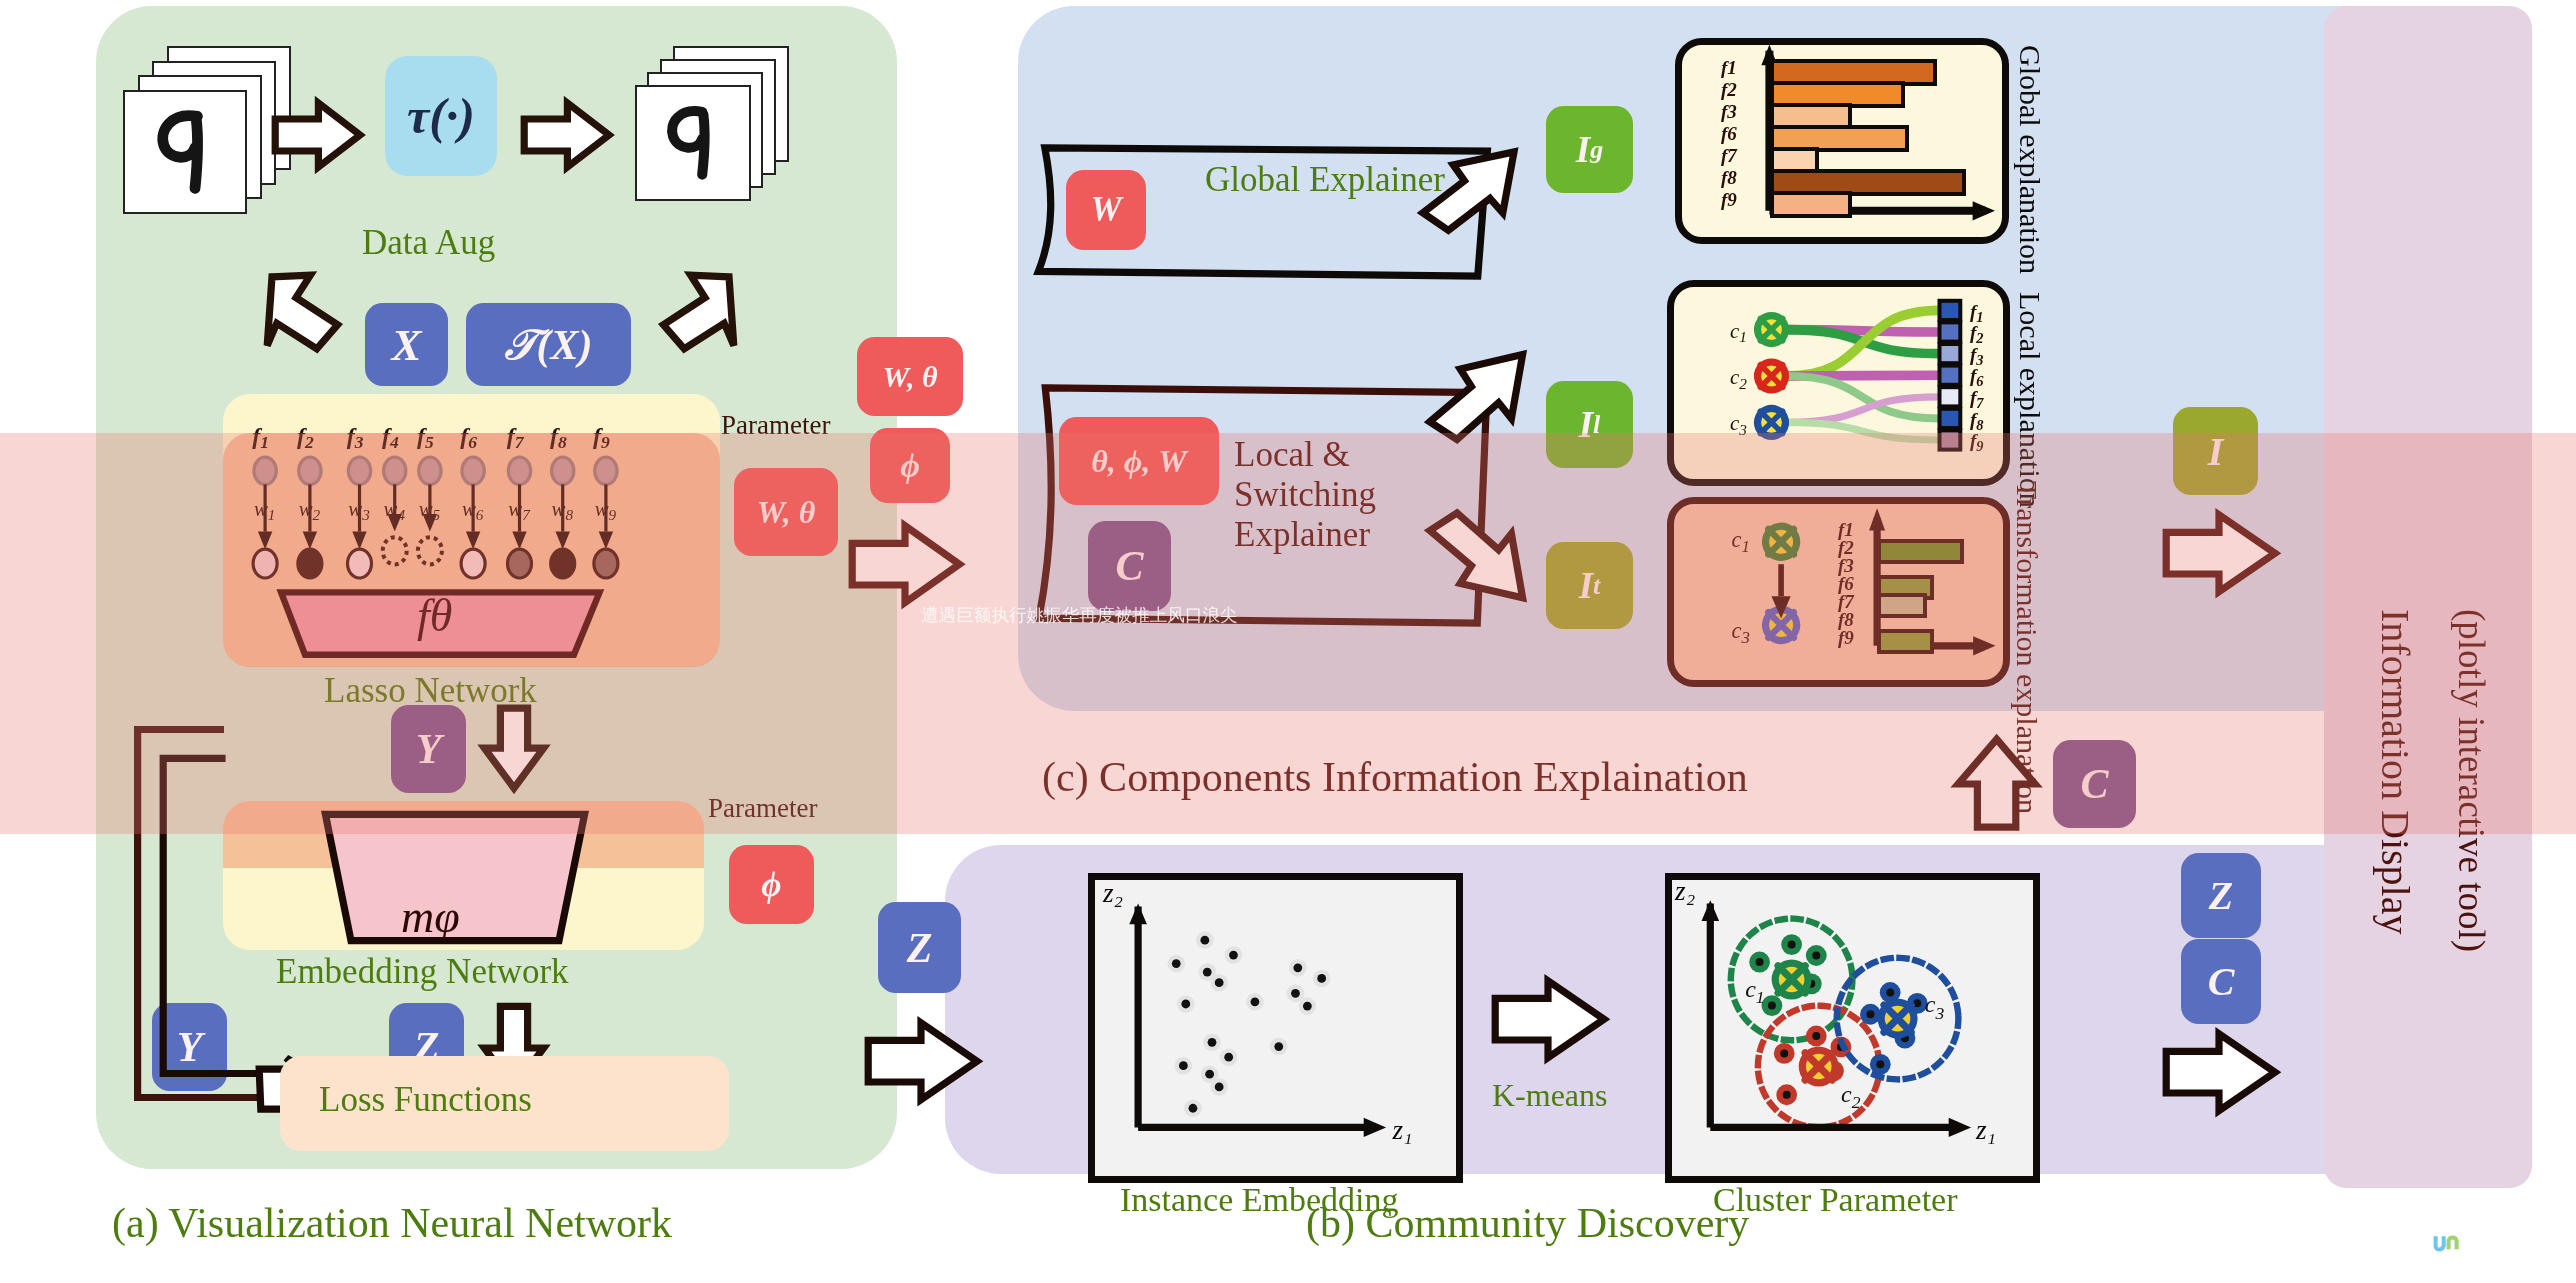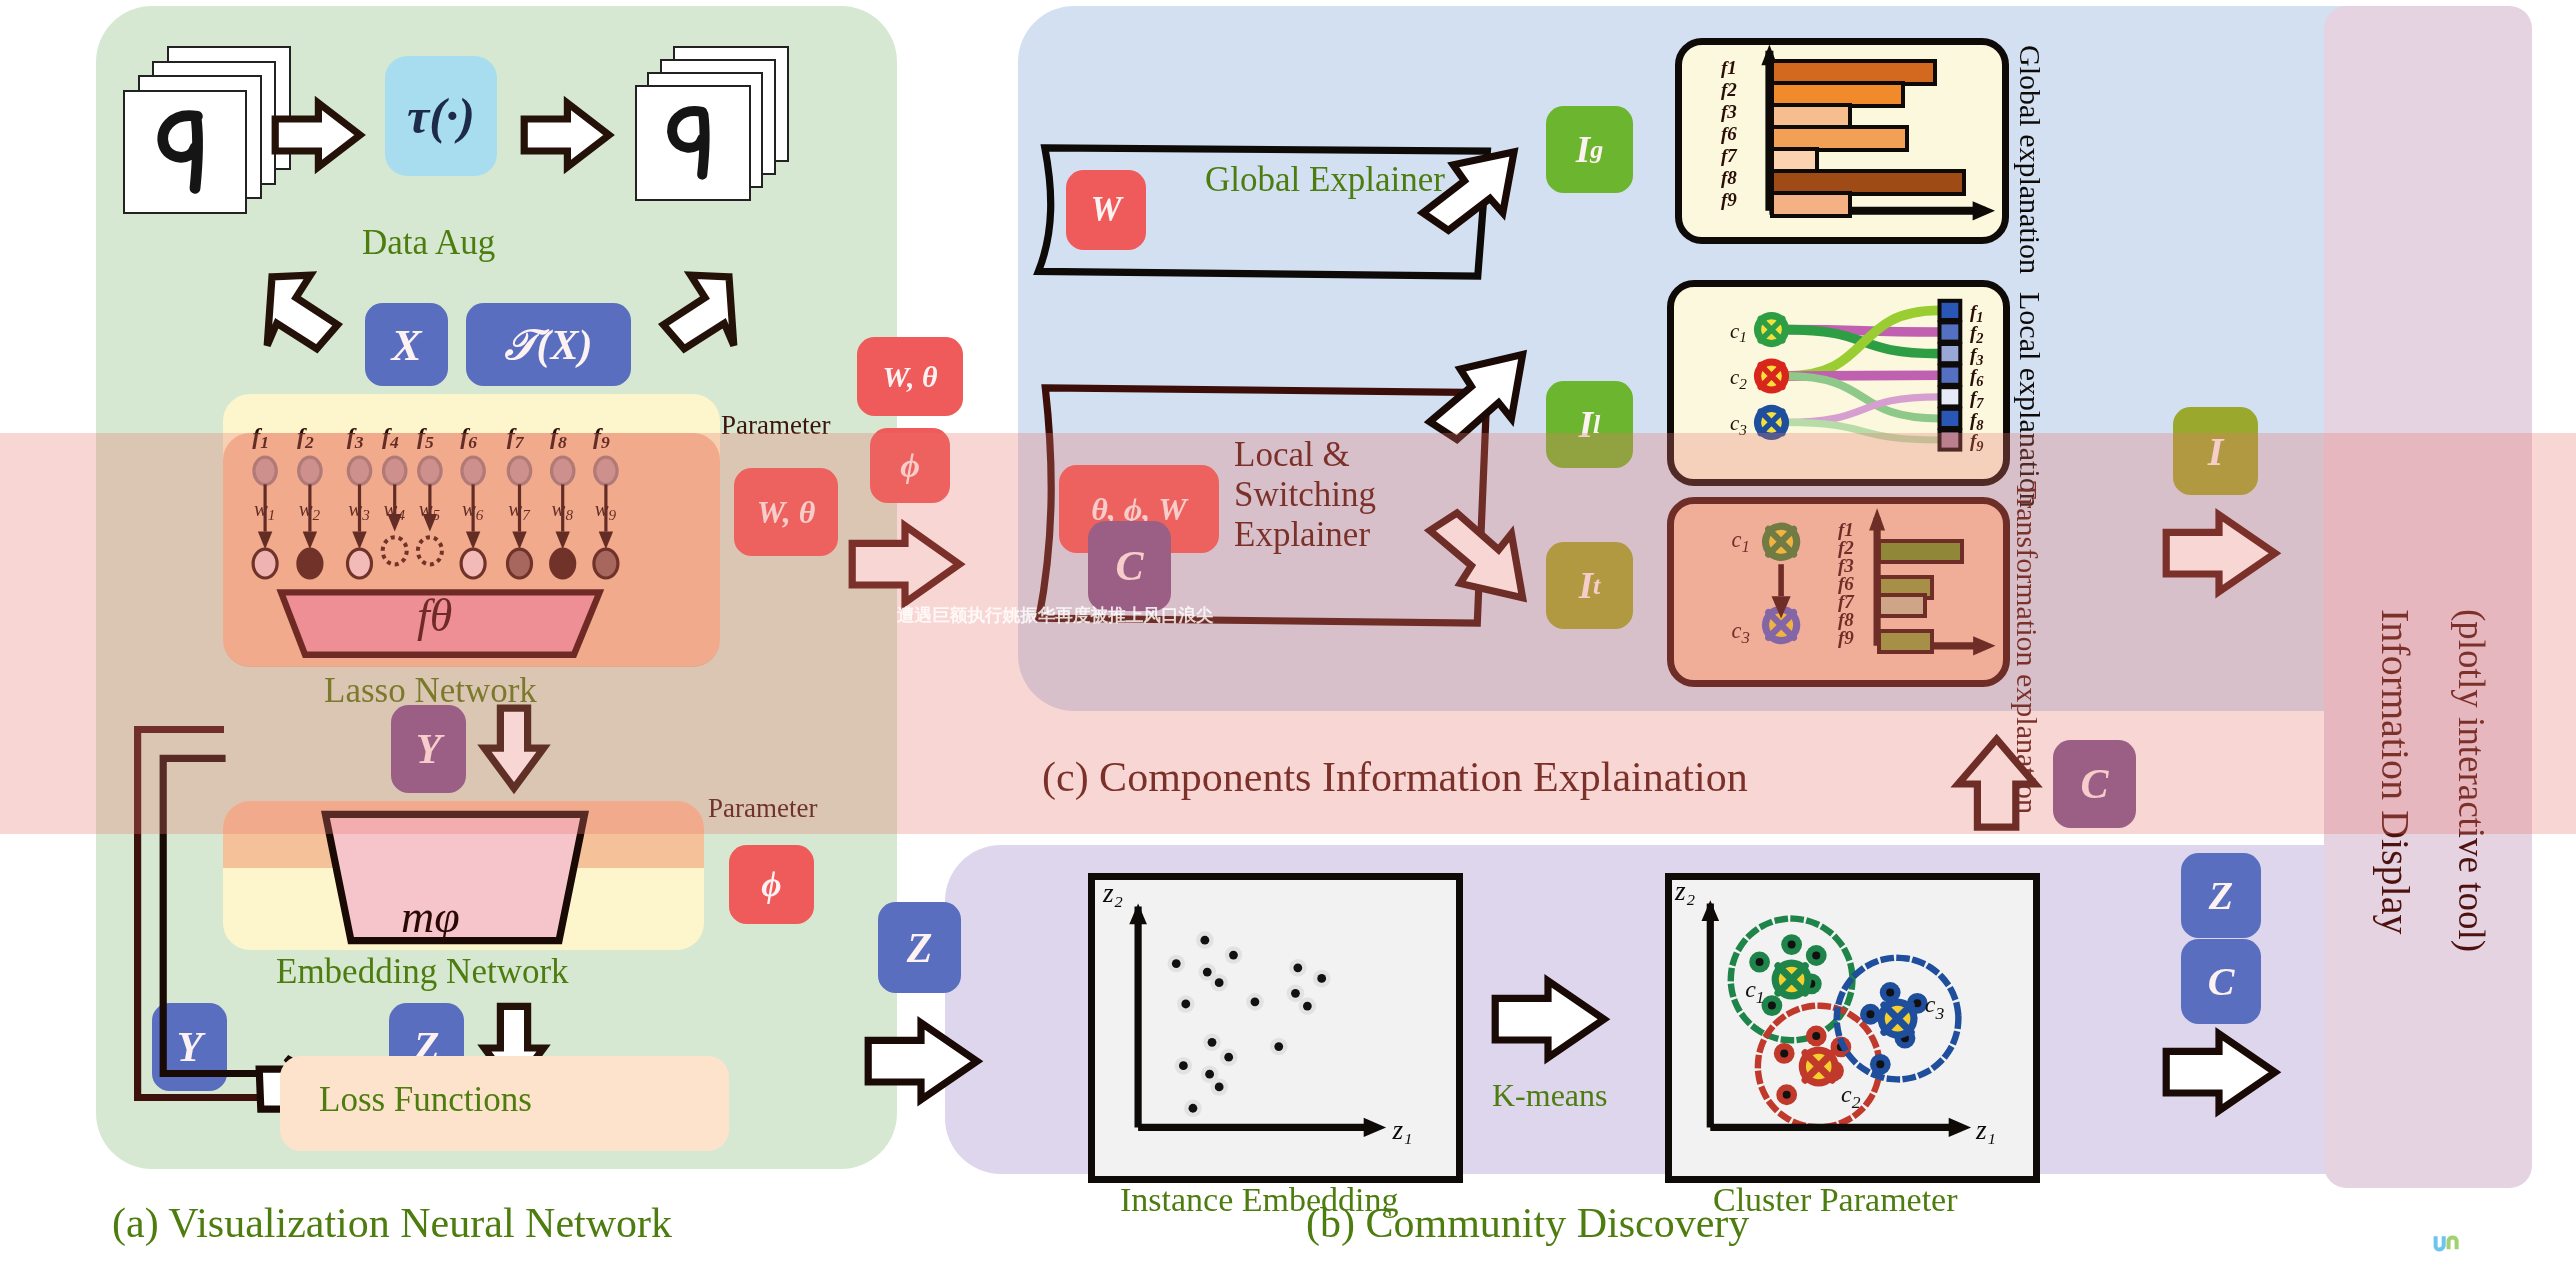--- a/index.html
+++ b/index.html
@@ -28,22 +28,22 @@
   .badge.purple{background:#7a5590;}
   .badge.ltblue{background:#a8dcef;color:#1d2a4a;}
   
   .card{position:absolute;background:#fff;border:2.4px solid #222;}
   
   .subbox{position:absolute;border-radius:27px;}
   
   .barlbl{position:absolute;font-size:19px;font-style:italic;font-weight:700;color:#2a0d08;}
   .bar{position:absolute;border:4px solid #0d0a08;}
   svg{position:absolute;overflow:visible;}
-  .wm{position:absolute;color:rgba(255,255,255,.82);font-weight:bold;
-      font-family:"DejaVu Sans",sans-serif;white-space:nowrap;}
+  .wm{position:absolute;color:rgba(255,255,255,.82);font-weight:normal;
+      font-family:"DejaVu Sans",sans-serif;white-space:nowrap;padding-left:24px;}
 </style>
 </head>
 <body>
 
 <div class="panel" id="panel-a"></div>
 <div class="panel" id="panel-bc-blue"></div>
 <div class="panel" id="panel-b"></div>
 <div class="panel" id="panel-display"></div>
 
 <div>
@@ -194,21 +194,21 @@
 
 <svg style="left:1032px;top:143px;width:465px;height:138px;" viewBox="0 0 580 172" width="465" height="138">
   <path d="M16 6 L568 10 L556 166 L8 160 C28 110 26 58 16 6 Z" fill="none" stroke="#0d0a08" stroke-width="9"></path>
 </svg>
 <div class="badge red" style="left:1066px;top:170px;width:80px;height:80px;font-size:35px;">W</div>
 <div class="cap" style="left:1197px;top:160px;text-align:center;width:256px;white-space:normal;line-height:1.12;">Global Explainer</div>
 
 <svg style="left:1032px;top:383px;width:465px;height:248px;" viewBox="0 0 580 310" width="465" height="248">
   <path d="M16 6 L568 12 L556 300 L8 294 C28 190 26 96 16 6 Z" fill="none" stroke="#3b0e0a" stroke-width="9"></path>
 </svg>
-<div class="badge red" style="left:1059px;top:417px;width:160px;height:88px;font-size:32px;margin-top:48px;">θ, ϕ, W</div>
+<div class="badge red" style="left:1059px;top:417px;width:160px;height:88px;font-size:32px;">θ, ϕ, W</div>
 <div class="badge purple" style="left:1088px;top:521px;width:83px;height:90px;font-size:42px;">C</div>
 <div class="cap cap-dark" style="left:1234px;top:415px;width:240px;white-space:normal;line-height:1.14;margin-top:20px;">Local &amp; Switching Explainer</div>
 
 <svg style="left:1418px;top:144px;width:120px;height:96px;" viewBox="0 0 150 120" width="120" height="96">
   <path d="M6 86 L58 46 L44 26 L120 10 L106 86 L90 68 L38 108 Z" fill="#fff" stroke="#1a0a06" stroke-width="9"></path>
 </svg>
 <svg style="left:1425px;top:345px;width:120px;height:104px;" viewBox="0 0 150 130" width="120" height="104">
   <path d="M6 96 L58 52 L44 30 L122 12 L108 92 L92 72 L40 118 Z" fill="#fff" stroke="#1a0a06" stroke-width="9"></path>
 </svg>
 <svg style="left:1425px;top:513px;width:120px;height:104px;" viewBox="0 0 150 130" width="120" height="104">

